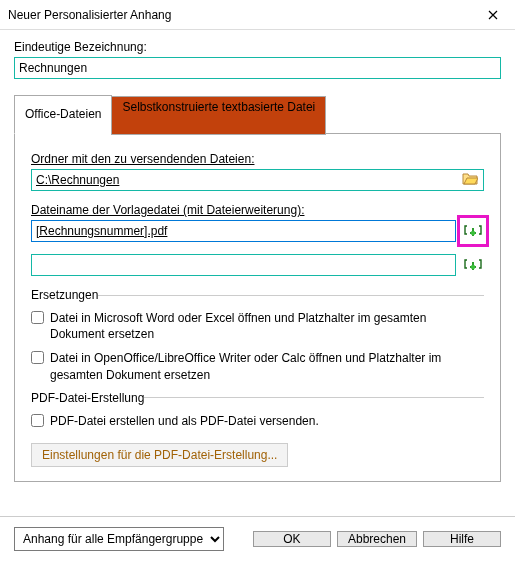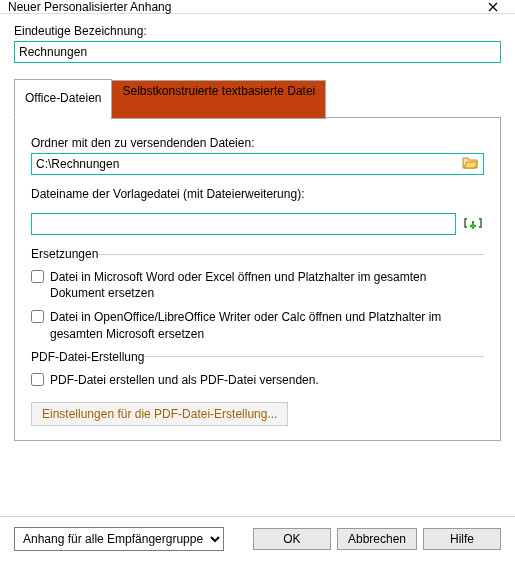--- a/index.html
+++ b/index.html
@@ -5,21 +5,21 @@
 * { box-sizing: border-box; margin: 0; padding: 0; }
 body {
   font-family: "Segoe UI", Tahoma, sans-serif;
   font-size: 12px;
   background: #fff;
   width: 515px;
   height: 563px;
   overflow: hidden;
 }
 .titlebar {
-  height: 14px;
+  height: 30px;
   display: flex;
   align-items: center;
   padding: 0 2px 0 8px;
   background: #fff;
   border-bottom: 1px solid #ddd;
 }
 .titlebar-title { flex: 1; font-size: 12px; color: #000; }
 .titlebar-close {
   width: 40px; height: 28px;
   display: flex; align-items: center; justify-content: center;
@@ -72,21 +72,21 @@
   padding-bottom: 20px;
 }
 .tab-panel {
   border: 1px solid #aaa;
   margin-top: -1px;
   padding: 18px 16px 14px 16px;
   position: relative;
   z-index: 1;
 }
 
-.row { margin-bottom: 12px; }
+.row { margin-bottom: 12px; text-decoration: underline; }
 .input-with-icon {
   display: flex;
   align-items: center;
   gap: 6px;
 }
 .input-with-icon .full-input { flex: 1; }
 
 .insert-icon {
   width: 22px; height: 22px;
   display: flex; align-items: center; justify-content: center;
@@ -139,21 +139,21 @@
   height: 24px;
   font: inherit;
   border: 1px solid #7a7a7a;
   background: #fff;
   padding: 2px 4px;
   max-width: 210px;
 }
 .footer .spacer { flex: 1; }
 .btn {
   min-width: 78px;
-  height: 22px;
+  height: 16px;
   border: 1px solid #999;
   background: #e9e9e9;
   font: inherit;
   padding: 0 10px;
 }
 
 .sub-input-wrap {
   display: flex;
   align-items: center;
   gap: 6px;
@@ -199,20 +199,33 @@
             <svg width="16" height="13" viewBox="0 0 16 13">
               <path d="M1 3 L1 12 L15 12 L15 4 L7 4 L6 2 L1 2 Z" fill="#ffe08a" stroke="#b8893a" stroke-width="1"></path>
               <path d="M2 12 L5 6 L16 6 L13 12 Z" fill="#ffd95a" stroke="#b8893a" stroke-width="1"></path>
             </svg>
           </div>
         </div>
       </div>
 
       <div class="row">
         <label class="field-label">Dateiname der Vorlagedatei (mit Dateierweiterung):</label>
+        <div class="input-with-icon">
+          <input class="full-input blue-focus" value="[Rechnungsnummer].pdf" style="">
+          <div class="highlight-box">
+            <div class="insert-icon">
+              <svg width="18" height="18" viewBox="0 0 18 18">
+                <path d="M3 4 L1 4 L1 12 L3 12" fill="none" stroke="#1b6b1b" stroke-width="1.4"></path>
+                <path d="M15 4 L17 4 L17 12 L15 12" fill="none" stroke="#1b6b1b" stroke-width="1.4"></path>
+                <path d="M9 6 L9 14 M6 11 L12 11" stroke="#2e9e2e" stroke-width="2"></path>
+                <circle cx="9" cy="11" r="2.2" fill="#3bbf3b"></circle>
+              </svg>
+            </div>
+          </div>
+        </div>
       </div>
 
       <div class="row">
         <div class="input-with-icon">
           <input class="full-input" value="" style="">
           <div class="insert-icon">
             <svg width="18" height="18" viewBox="0 0 18 18">
               <path d="M3 4 L1 4 L1 12 L3 12" fill="none" stroke="#1b6b1b" stroke-width="1.4"></path>
               <path d="M15 4 L17 4 L17 12 L15 12" fill="none" stroke="#1b6b1b" stroke-width="1.4"></path>
               <path d="M9 6 L9 14 M6 11 L12 11" stroke="#2e9e2e" stroke-width="2"></path>
@@ -227,21 +240,21 @@
         <div class="rule"></div>
       </div>
 
       <div class="checkbox-row">
         <input type="checkbox" style="">
         <label>Datei in Microsoft Word oder Excel öffnen und Platzhalter im gesamten Dokument ersetzen</label>
       </div>
 
       <div class="checkbox-row">
         <input type="checkbox" style="">
-        <label>Datei in OpenOffice/LibreOffice Writer oder Calc öffnen und Platzhalter im gesamten Microsoft ersetzen</label>
+        <label>Datei in OpenOffice/LibreOffice Writer oder Calc öffnen und Platzhalter im gesamten Dokument ersetzen</label>
       </div>
 
       <div class="group-head">
         <span>PDF-Datei-Erstellung</span>
         <div class="rule"></div>
       </div>
 
       <div class="checkbox-row">
         <input type="checkbox" style="">
         <label>PDF-Datei erstellen und als PDF-Datei versenden.</label>

